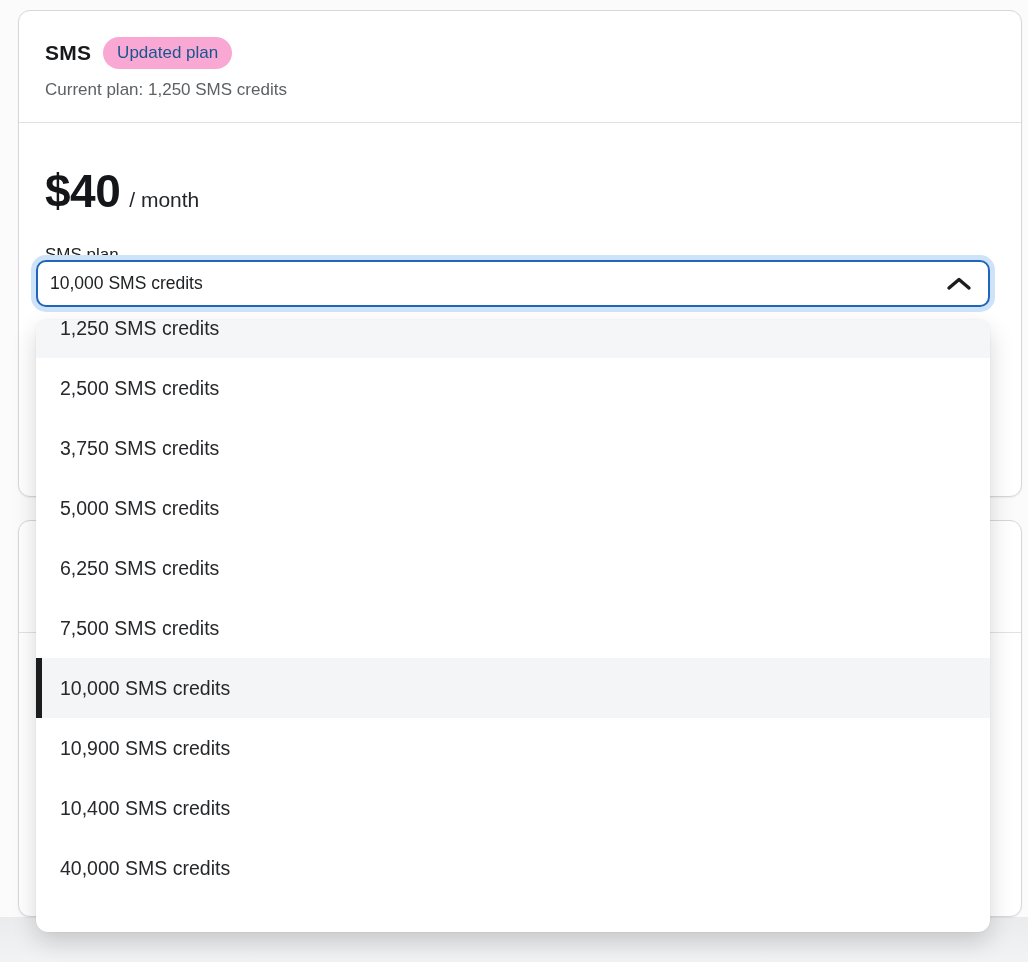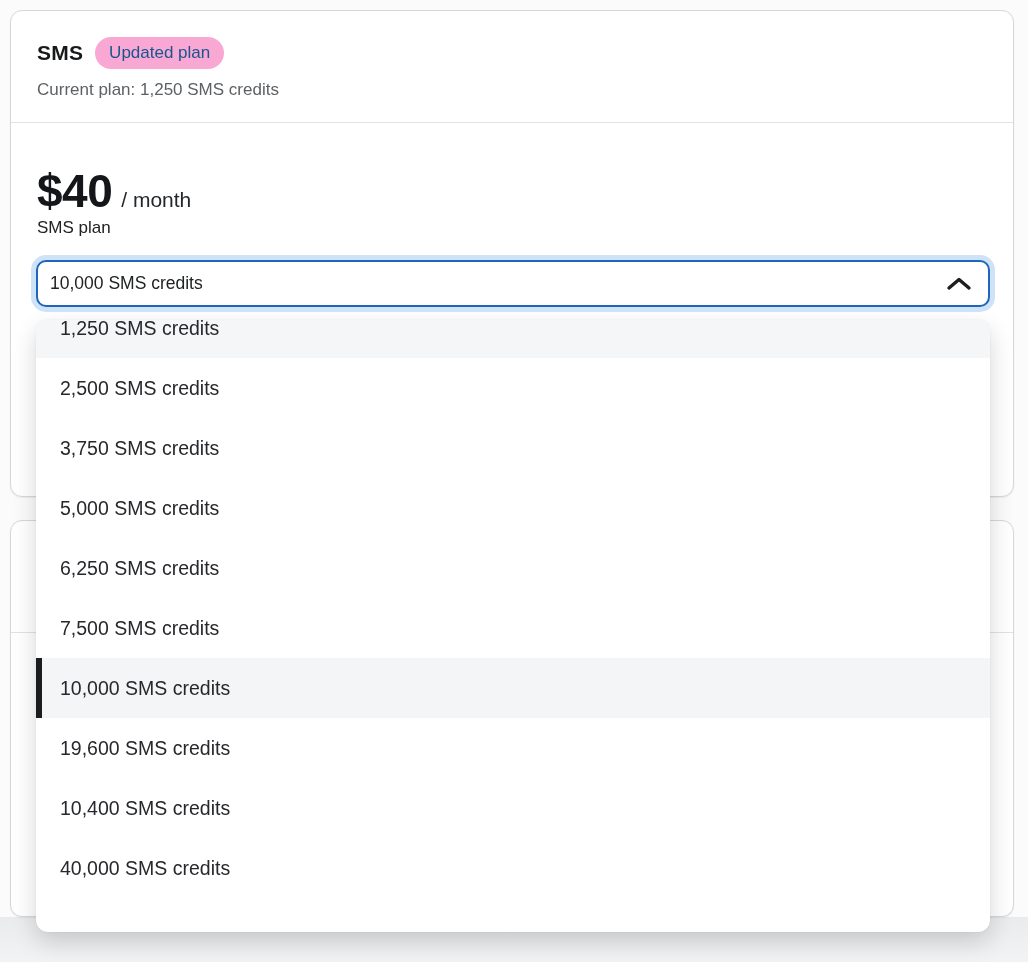--- a/index.html
+++ b/index.html
@@ -14,21 +14,21 @@
   .page { position: absolute; inset: 0; }
 
   
   .bottom-strip {
     position: absolute; left: 0; top: 917px; width: 1028px; height: 45px;
     background: linear-gradient(#eaebed, #f2f3f5);
   }
 
   
   .card {
-    position: absolute; left: 10px; width: 1004px;
+    position: absolute; left: 18px; width: 1004px;
     background: #ffffff;
     border: 1px solid #d5d7da;
     border-radius: 12px;
     box-shadow: 0 1px 2px rgba(0,0,0,0.06);
   }
   .card-sms { top: 10px; height: 487px; z-index: 1; }
   .card-secondary { top: 520px; height: 397px; z-index: 1; }
 
   .card-header { height: 112px; border-bottom: 1px solid #e0e2e5; padding: 26px 26px 0 26px; }
   .card-secondary .card-header { height: 112px; }
@@ -42,21 +42,21 @@
     padding: 7px 14px 8px 14px;
     border-radius: 16px;
   }
   .current-plan { margin-top: 11px; font-size: 17px; color: #5d6164; }
 
   .card-body { padding: 0 26px; }
   .price-row { margin-top: 41px; display: flex; align-items: baseline; gap: 9px; }
   .price { font-size: 46px; font-weight: 800; color: #141619; letter-spacing: -0.5px; }
   .price-suffix { font-size: 21px; color: #24272a; }
 
-  .select-label { display: block; font-size: 17px; color: #202223; }
+  .select-label { display: block; margin-top: 27px; font-size: 17px; color: #202223; }
 
   
   .select {
     position: absolute; left: 36px; top: 260px; width: 954px; height: 47px;
     background: #fff;
     border: 2px solid #1f66bb;
     border-radius: 10px;
     box-shadow: 0 0 0 5px #cfe3f8;
     display: flex; align-items: center; justify-content: space-between;
     padding: 0 16px 0 12px;
@@ -149,21 +149,21 @@
           <span class="option-label">6,250 SMS credits</span>
         </li>
       <li class="option">
           <span class="option-label">7,500 SMS credits</span>
         </li>
       <li class="option selected">
           <span class="sel-bar"></span>
           <span class="option-label">10,000 SMS credits</span>
         </li>
       <li class="option">
-          <span class="option-label">19,600 SMS credits</span>
+          <span class="option-label">10,900 SMS credits</span>
         </li>
       <li class="option">
           <span class="option-label">10,400 SMS credits</span>
         </li>
       <li class="option">
           <span class="option-label">40,000 SMS credits</span>
         </li>
     </ul>
   </div>
 

